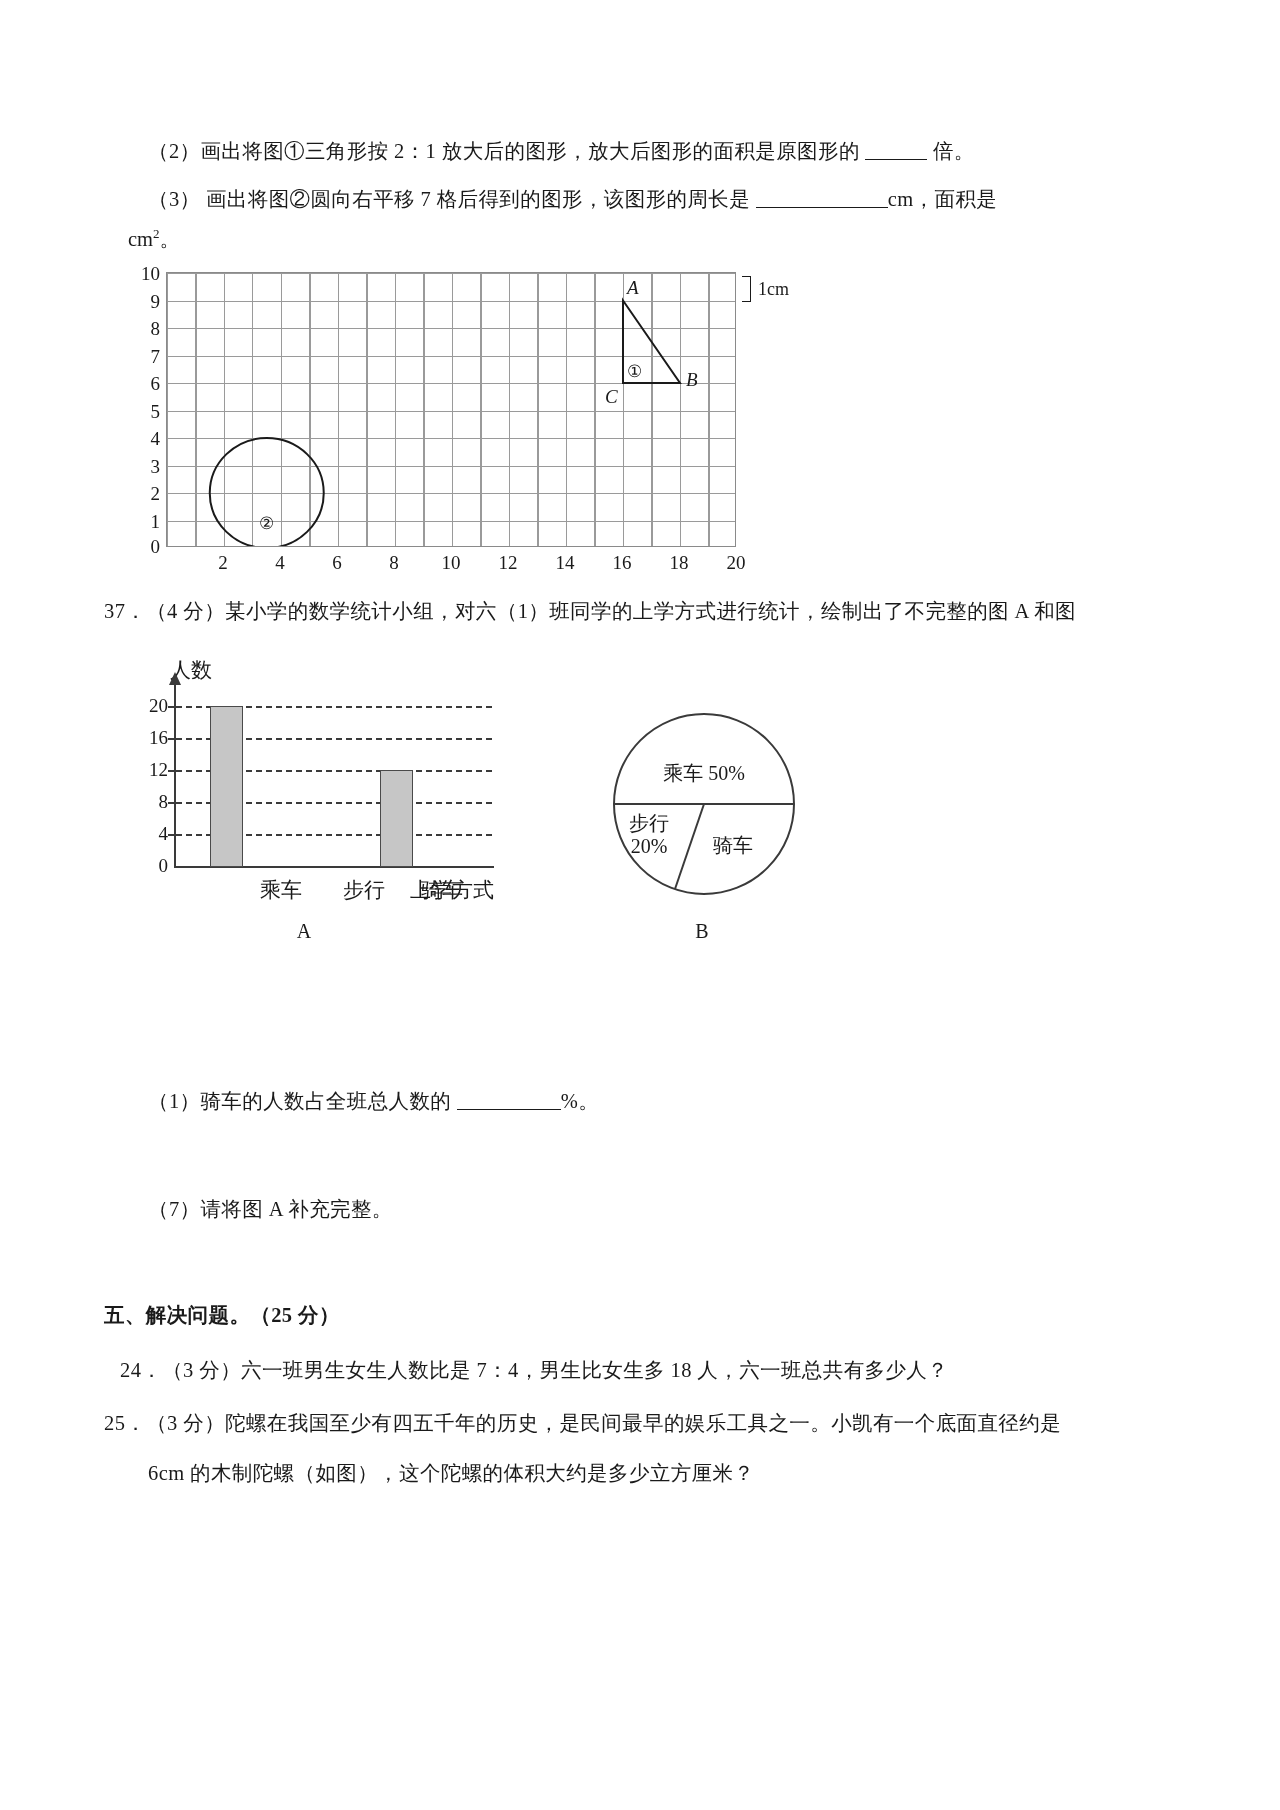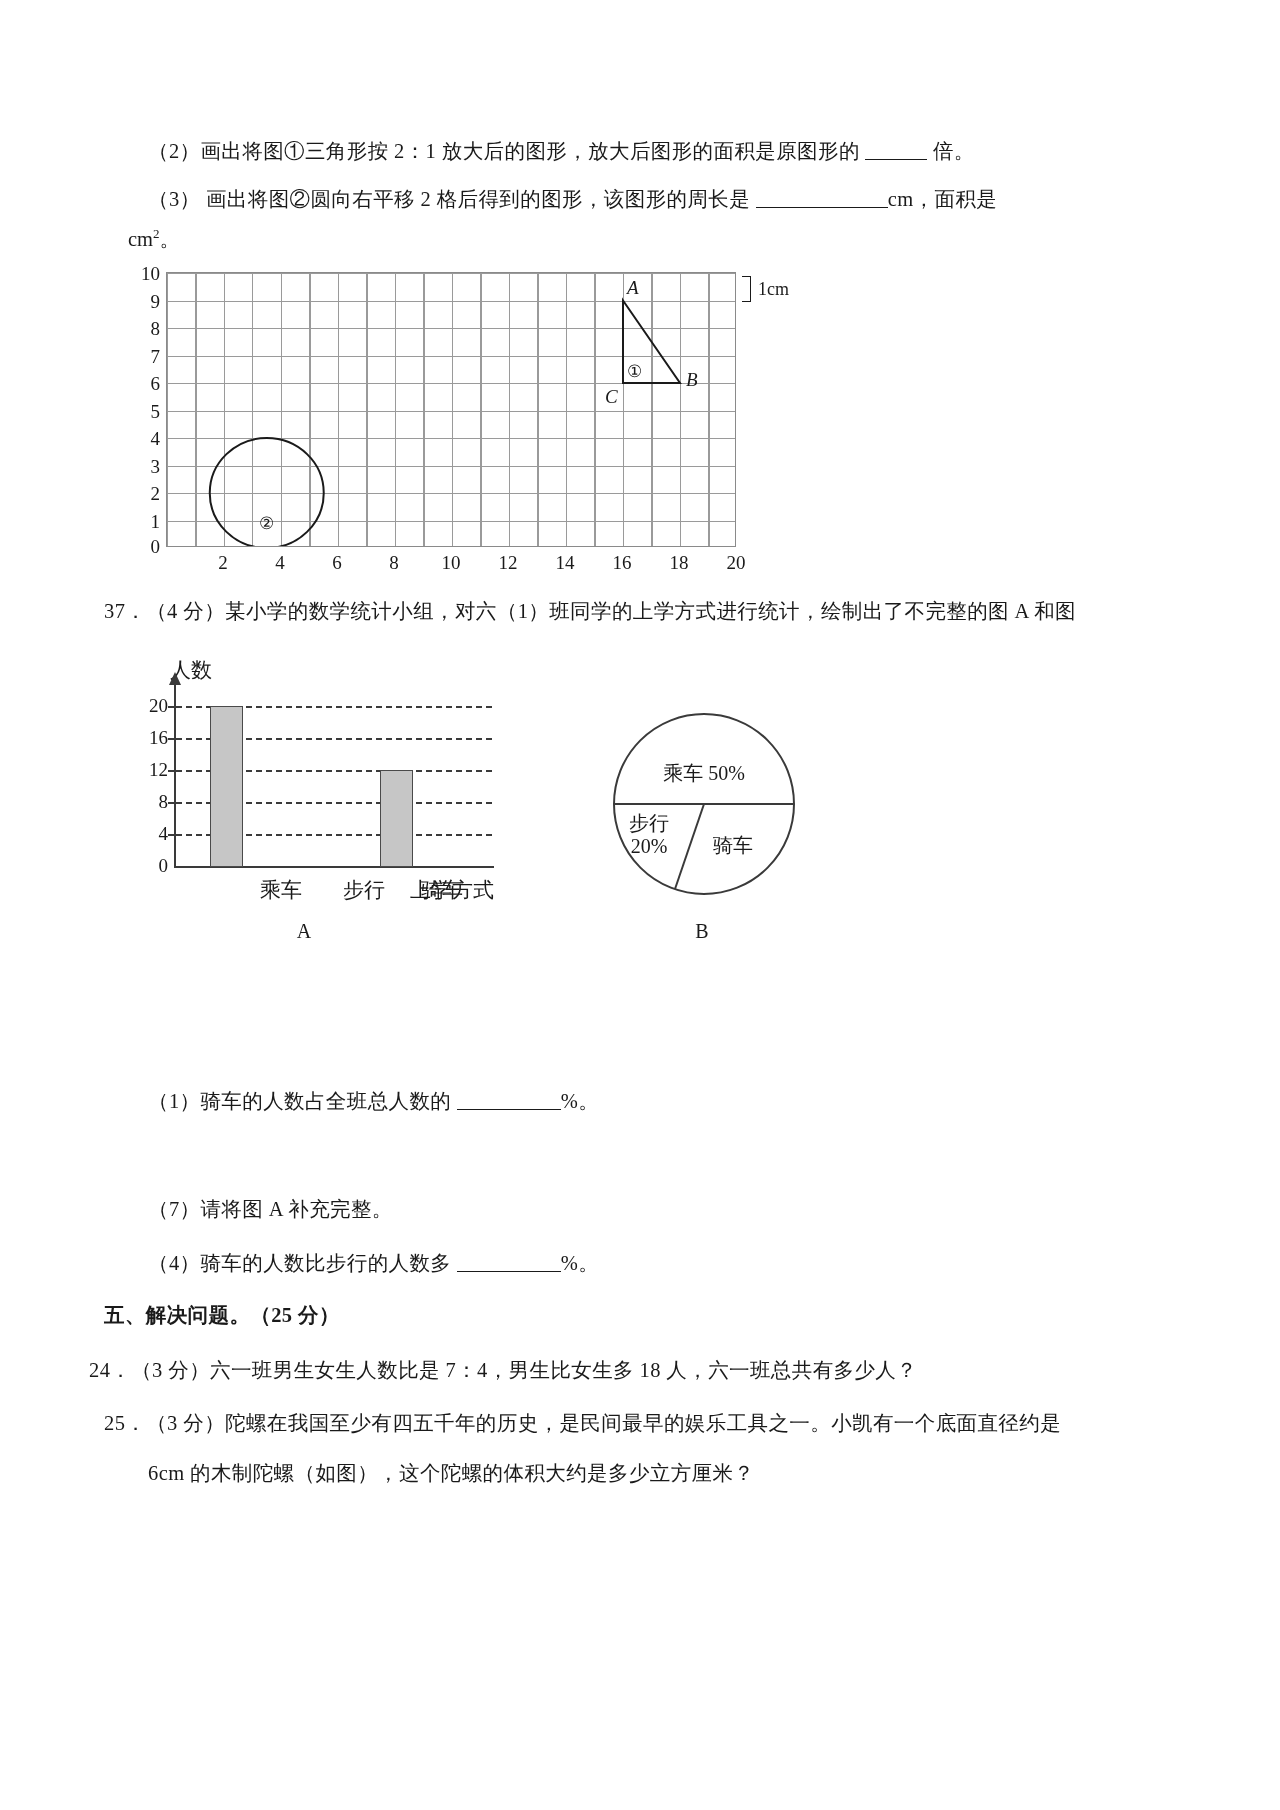--- a/index.html
+++ b/index.html
@@ -188,21 +188,21 @@
 
 <div class="page">
 
   <div class="q-line" style="left:148px;top:136px;">
     <span>（2）画出将图①三角形按 2：1 放大后的图形，放大后图形的面积是原图形的</span>
     <span class="fill-blank blank-sm"></span>
     <span>倍。</span>
   </div>
 
   <div class="q-line" style="left:148px;top:184px;">
-    <span>（3） 画出将图②圆向右平移  2  格后得到的图形，该图形的周长是</span>
+    <span>（3） 画出将图②圆向右平移  7  格后得到的图形，该图形的周长是</span>
     <span class="fill-blank blank-lg"></span><span class="ital">cm</span><span>，面积是</span>
   </div>
   <div class="indent-line" style="left:128px;top:224px;">
     <span class="ital">cm</span><span class="ital sup">2</span><span>。</span>
   </div>
 
   <div class="grid-fig">
 
     <div class="grid-ylabels">
       <span style="top:2px;">10</span>
@@ -315,27 +315,23 @@
   </div>
 
   <div class="q-line" style="left:148px;top:1086px;">
     <span>（1）骑车的人数占全班总人数的</span>
     <span class="fill-blank blank-md"></span><span>%。</span>
   </div>
 
 
   <div class="q-line" style="left:148px;top:1194px;">（7）请将图 A 补充完整。</div>
 
-  <div class="q-line" style="left:148px;top:1248px;">
-    <span>（4）骑车的人数比步行的人数多</span>
-    <span class="fill-blank blank-md"></span><span>%。</span>
-  </div>
 
   <div class="q-line" style="left:104px;top:1300px;font-weight:bold;">五、解决问题。（25 分）</div>
 
-  <div class="q-line" style="left:89px;top:1355px;">24．（3 分）六一班男生女生人数比是 7：4，男生比女生多 18 人，六一班总共有多少人？</div>
+  <div class="q-line" style="left:120px;top:1355px;">24．（3 分）六一班男生女生人数比是 7：4，男生比女生多 18 人，六一班总共有多少人？</div>
 
   <div class="q-line" style="left:104px;top:1408px;">25．（3 分）陀螺在我国至少有四五千年的历史，是民间最早的娱乐工具之一。小凯有一个底面直径约是</div>
   <div class="q-line" style="left:148px;top:1458px;">
     <span class="ital">6cm</span><span> 的木制陀螺（如图），这个陀螺的体积大约是多少立方厘米？</span>
   </div>
 
 </div>
 
 </body></html>

